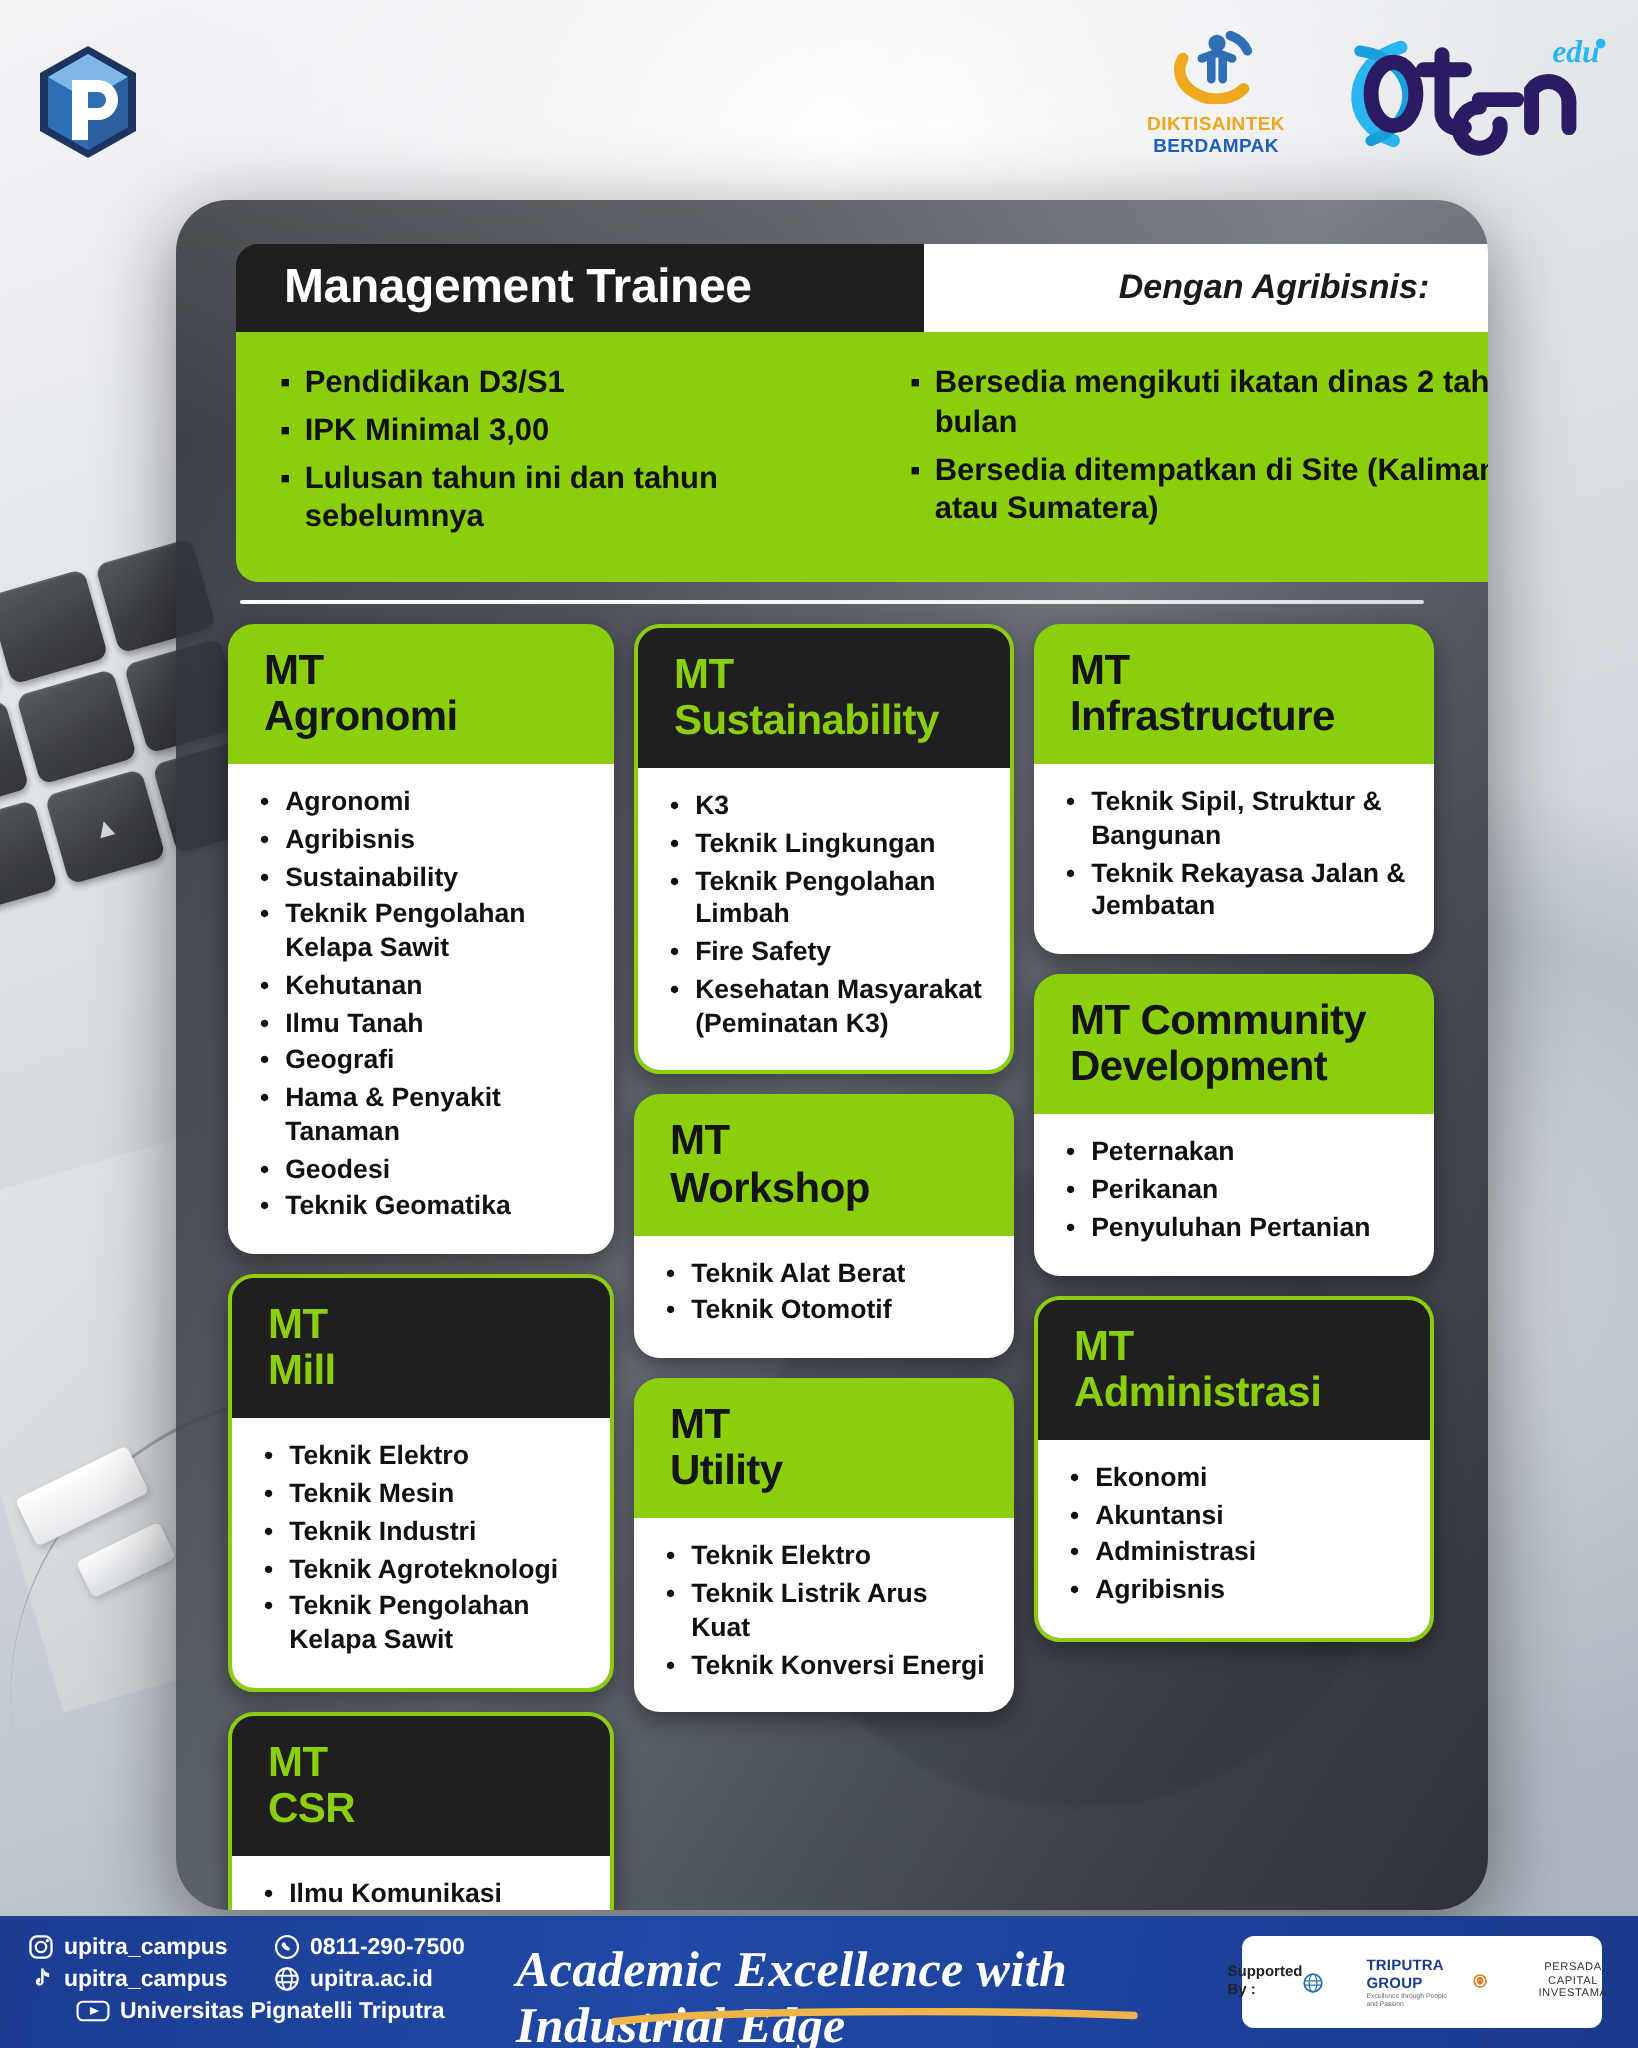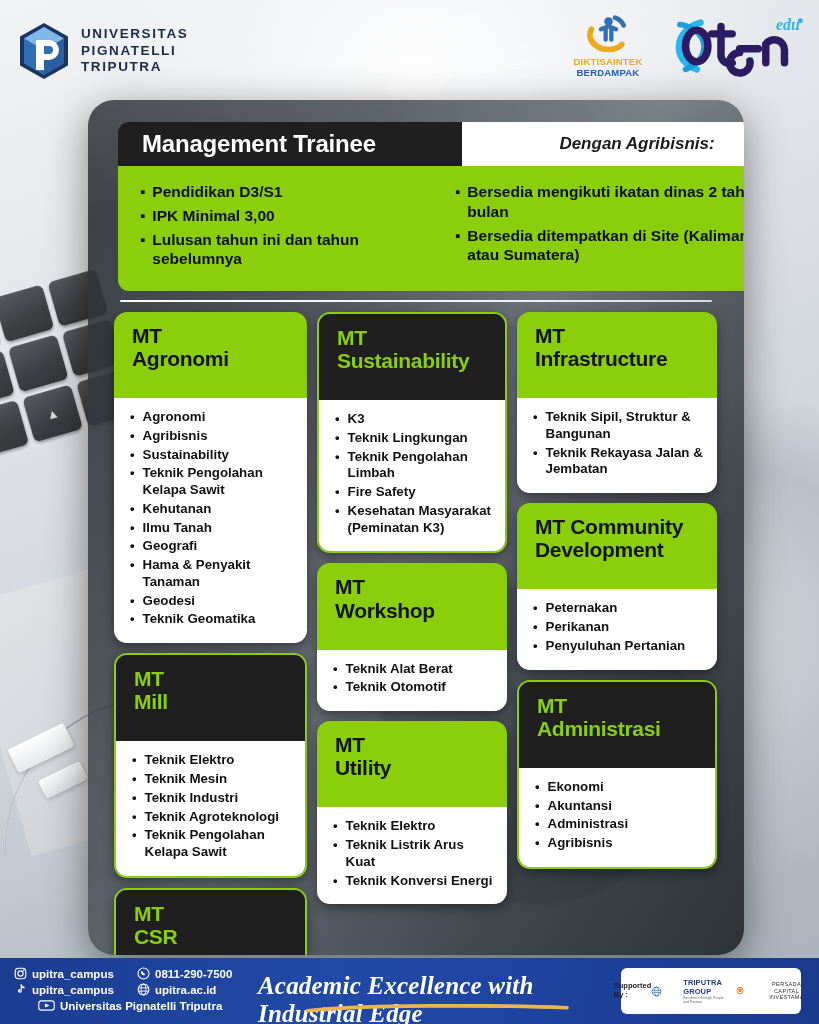--- a/index.html
+++ b/index.html
@@ -142,21 +142,21 @@
   .col{ display:flex; flex-direction:column; gap:10px; }
   .col.c1{ flex:0 0 193px; }
   .col.c2{ flex:0 0 190px; }
   .col.c3{ flex:0 0 200px; }
 
   .card{
     border-radius:13px; overflow:hidden;
     box-shadow:0 4px 12px rgba(0,0,0,.42);
   }
   .card-head{
-    padding:12px 16px 28px 18px;
+    padding:12px 16px 12px 18px;
     font-size:21px; font-weight:bold; line-height:1.1; letter-spacing:-.3px;
   }
   .card.green .card-head{ background:#8ACE0C; color:#141414; }
   .card.dark  { border:2px solid #8ACE0C; }
   .card.dark .card-head{ background:#1f1f1f; color:#8ACE0C; }
   .card-body{
     background:#fff; padding:11px 12px 13px 12px;
   }
   .card-body ul{ list-style:none; }
   .card-body li{
@@ -231,25 +231,20 @@
 
   <div id="uni-logo">
     <svg id="uni-mark" viewBox="0 0 52 58">
       <polygon points="26,1 50,14.5 50,43.5 26,57 2,43.5 2,14.5" fill="#1d3461"></polygon>
       <polygon points="26,5 46,16.5 46,41.5 26,53 6,41.5 6,16.5" fill="#2f6fb5"></polygon>
       <polygon points="26,5 46,16.5 26,28 6,16.5" fill="#7fb8e6"></polygon>
       <polygon points="26,28 46,16.5 46,41.5 26,53" fill="#2b5f9e"></polygon>
       <path d="M18 18 h13 a10 10 0 0 1 0 20 h-5 v10 h-8 z" fill="#ffffff"></path>
       <path d="M26 24 h5 a4 4 0 0 1 0 8 h-5 z" fill="#2f6fb5"></path>
     </svg>
-    <div id="uni-text">
-      <div>UNIVERSITAS</div>
-      <div>PIGNATELLI</div>
-      <div>TRIPUTRA</div>
-    </div>
   </div>
 
   <div id="logos-right">
     <div id="dikti">
       <svg id="dikti-mark" viewBox="0 0 60 40">
         <path d="M12 16 a16 14 0 0 0 6 18 a18 14 0 0 0 26 -2" fill="none" stroke="#f0a81e" stroke-width="6" stroke-linecap="round"></path>
         <path d="M46 12 a16 14 0 0 0 -9 -8" fill="none" stroke="#2f6fb5" stroke-width="5" stroke-linecap="round"></path>
         <circle cx="30" cy="8" r="4.5" fill="#2f6fb5"></circle>
         <path d="M22 16 L30 13 L38 16" fill="none" stroke="#2f6fb5" stroke-width="4.5" stroke-linecap="round"></path>
         <path d="M27 15 L27 27 M33 15 L33 27" stroke="#2f6fb5" stroke-width="4.5" stroke-linecap="round"></path>

